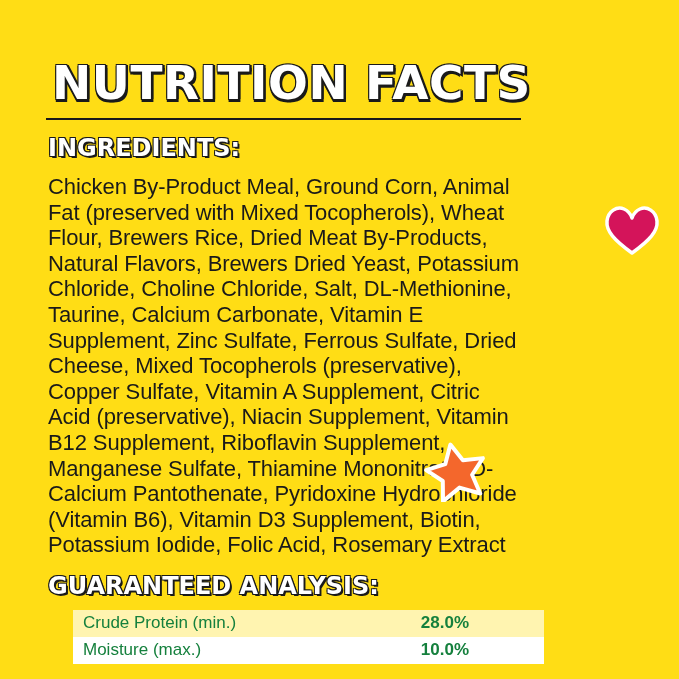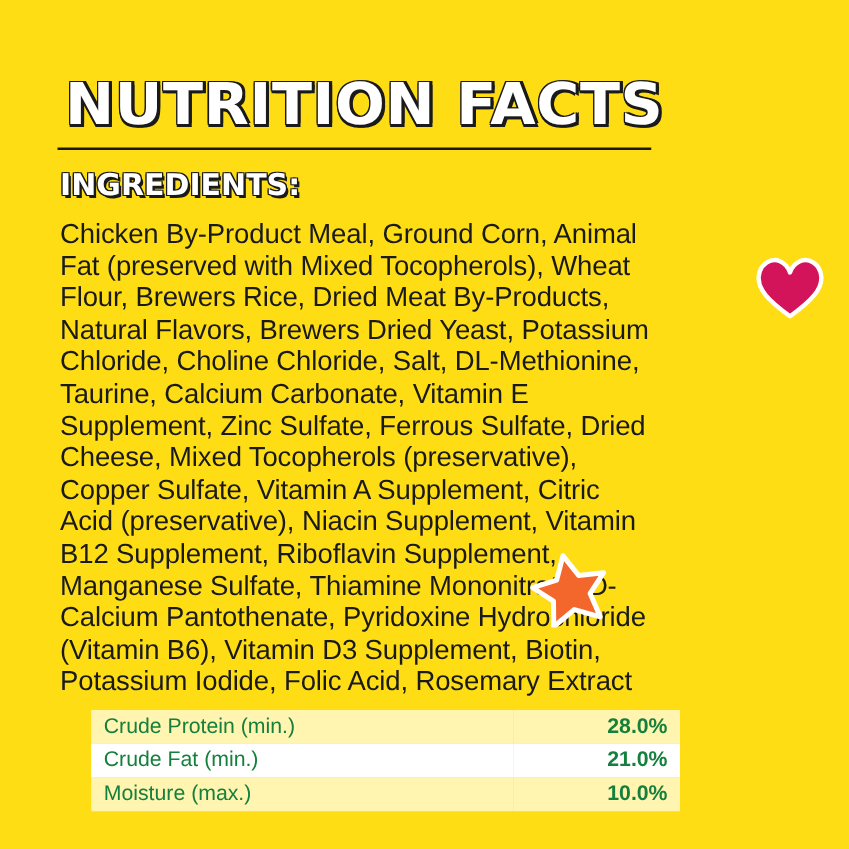--- a/index.html
+++ b/index.html
@@ -103,21 +103,20 @@
   }
   .ga-table td {
     padding: 2px 10px;
     font-family: "Liberation Sans", sans-serif;
     vertical-align: middle;
   }
   .ga-table td.label {
     text-align: left;
   }
   .ga-table td.value {
-    text-align: right;
     font-weight: bold;
     font-size: 17px;
   }
 
   
   .heart {
     position: absolute;
     left: 604px;
     top: 204px;
     width: 56px;
@@ -137,31 +136,28 @@
 <div class="page">
 
   <div class="title">NUTRITION FACTS</div>
 
   <div class="rule"></div>
 
   <div class="section-head">INGREDIENTS:</div>
 
   <div class="ingredients">Chicken By-Product Meal, Ground Corn, Animal Fat (preserved with Mixed Tocopherols), Wheat Flour, Brewers Rice, Dried Meat By-Products, Natural Flavors, Brewers Dried Yeast, Potassium Chloride, Choline Chloride, Salt, DL-Methionine, Taurine, Calcium Carbonate, Vitamin E Supplement, Zinc Sulfate, Ferrous Sulfate, Dried Cheese, Mixed Tocopherols (preservative), Copper Sulfate, Vitamin A Supplement, Citric Acid (preservative), Niacin Supplement, Vitamin B12 Supplement, Riboflavin Supplement, Manganese Sulfate, Thiamine Mononitrate, D-Calcium Pantothenate, Pyridoxine Hydrochloride (Vitamin B6), Vitamin D3 Supplement, Biotin, Potassium Iodide, Folic Acid, Rosemary Extract</div>
 
+  <div class="section-head">GUARANTEED ANALYSIS:</div>
 
   <div class="ga-wrap">
     <table class="ga-table">
       <tbody>
         <tr>
           <td class="label">Crude Protein (min.)</td>
           <td class="value">28.0%</td>
-        </tr>
-        <tr>
-          <td class="label">Crude Fat (min.)</td>
-          <td class="value">21.0%</td>
         </tr>
         <tr>
           <td class="label">Moisture (max.)</td>
           <td class="value">10.0%</td>
         </tr>
       </tbody>
     </table>
   </div>
 
 </div>

